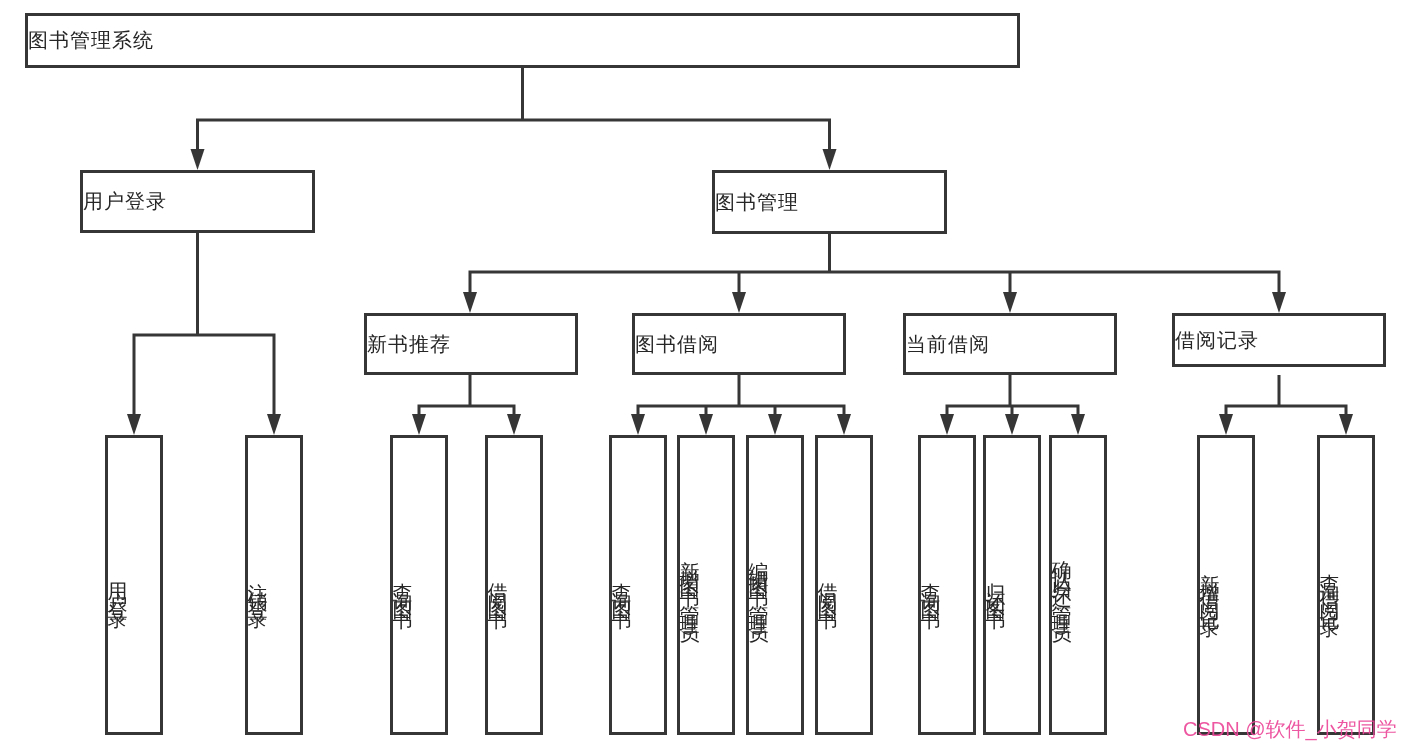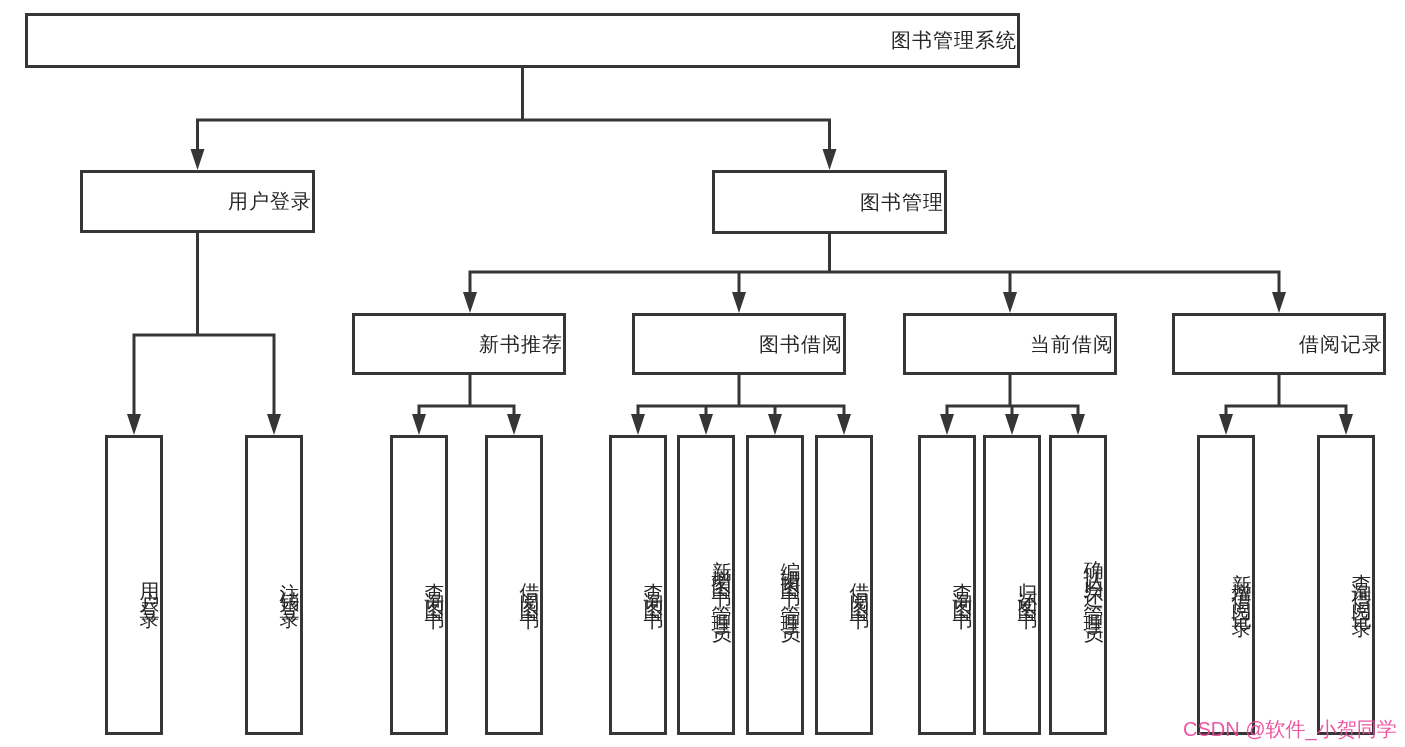--- a/index.html
+++ b/index.html
@@ -17,21 +17,21 @@
     width: 1405px; height: 747px;
     pointer-events: none;
   }
   .node {
     position: absolute;
     box-sizing: border-box;
     border: 3px solid #363636;
     background: #ffffff;
     display: flex;
     align-items: center;
-    justify-content: flex-end;
+    justify-content: flex-start;
     color: #262626;
     font-size: 20px;
     letter-spacing: 1px;
     z-index: 2;
   }
   .vnode .vlabel {
     writing-mode: vertical-rl;
     text-orientation: mixed;
     letter-spacing: 9px;
     line-height: 1;
@@ -109,30 +109,30 @@
     <span>图书管理系统</span>
   </div>
 
   <div class="node" style="left:80px; top:170px; width:235px; height:63px;">
     <span>用户登录</span>
   </div>
   <div class="node" style="left:712px; top:170px; width:235px; height:64px;">
     <span>图书管理</span>
   </div>
 
-  <div class="node" style="left:352px; top:313px; width:214px; height:62px;">
+  <div class="node" style="left:364px; top:313px; width:214px; height:62px;">
     <span>新书推荐</span>
   </div>
   <div class="node" style="left:632px; top:313px; width:214px; height:62px;">
     <span>图书借阅</span>
   </div>
   <div class="node" style="left:903px; top:313px; width:214px; height:62px;">
     <span>当前借阅</span>
   </div>
-  <div class="node" style="left:1172px; top:313px; width:214px; height:62px;">
+  <div class="node" style="left:1172px; top:313px; width:214px; height:54px;">
     <span>借阅记录</span>
   </div>
 
   <div class="node vnode" style="left:105px; top:435px; width:58px; height:300px;">
     <span class="vlabel">用户登录</span>
   </div>
   <div class="node vnode" style="left:245px; top:435px; width:58px; height:300px;">
     <span class="vlabel">注销登录</span>
   </div>
 

